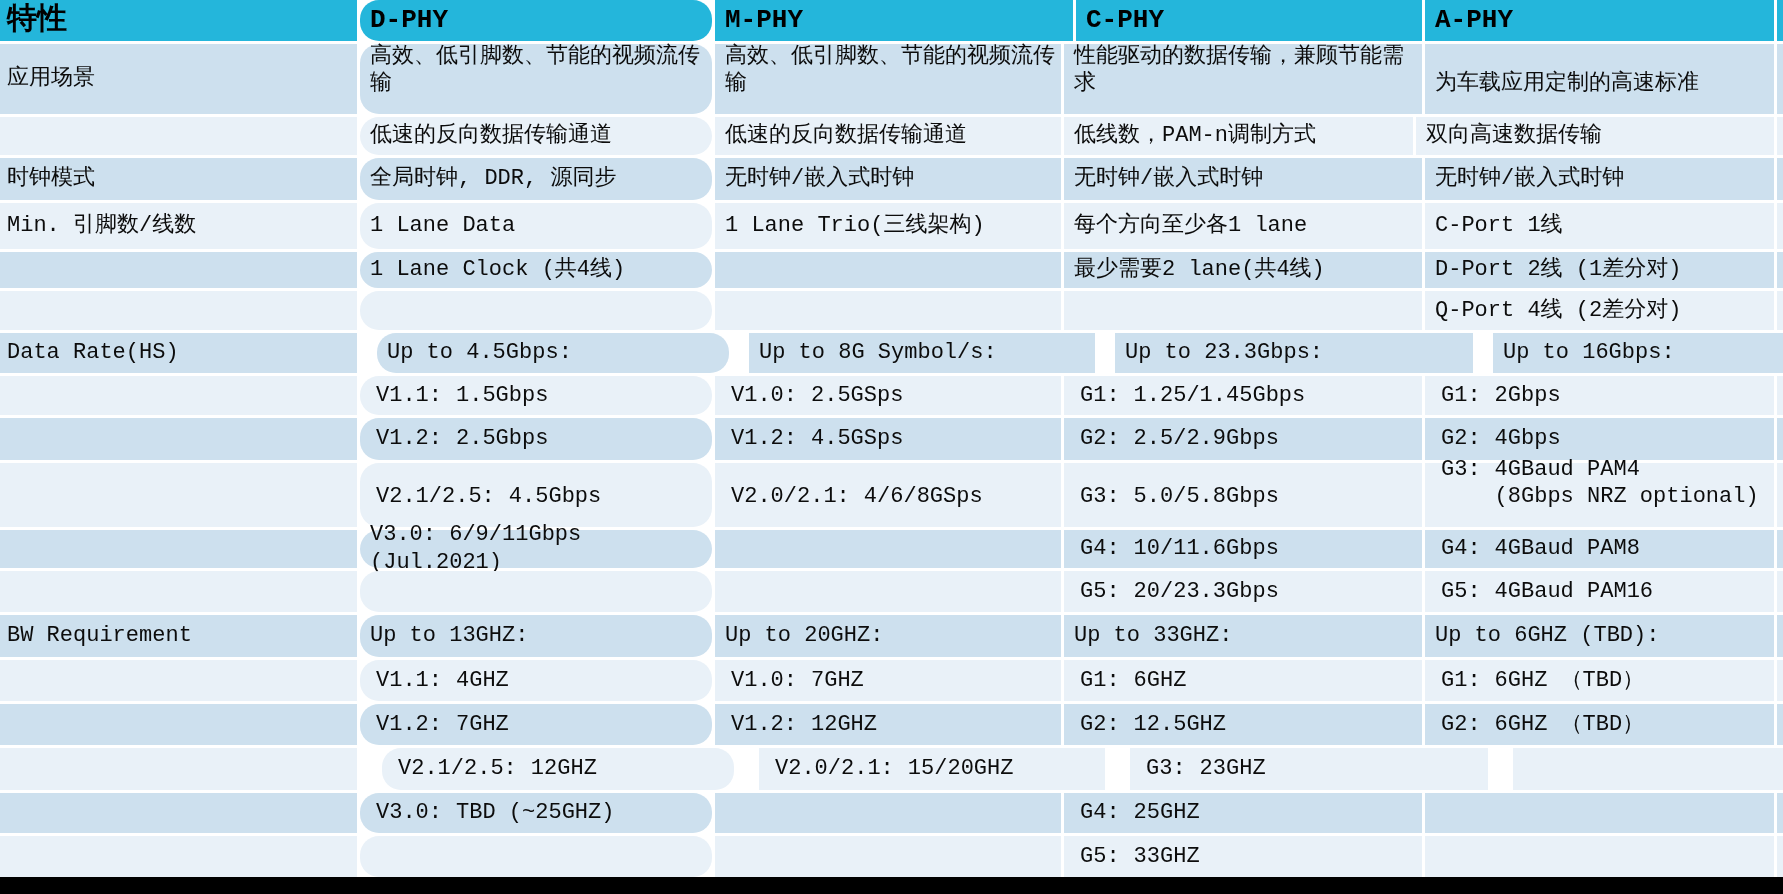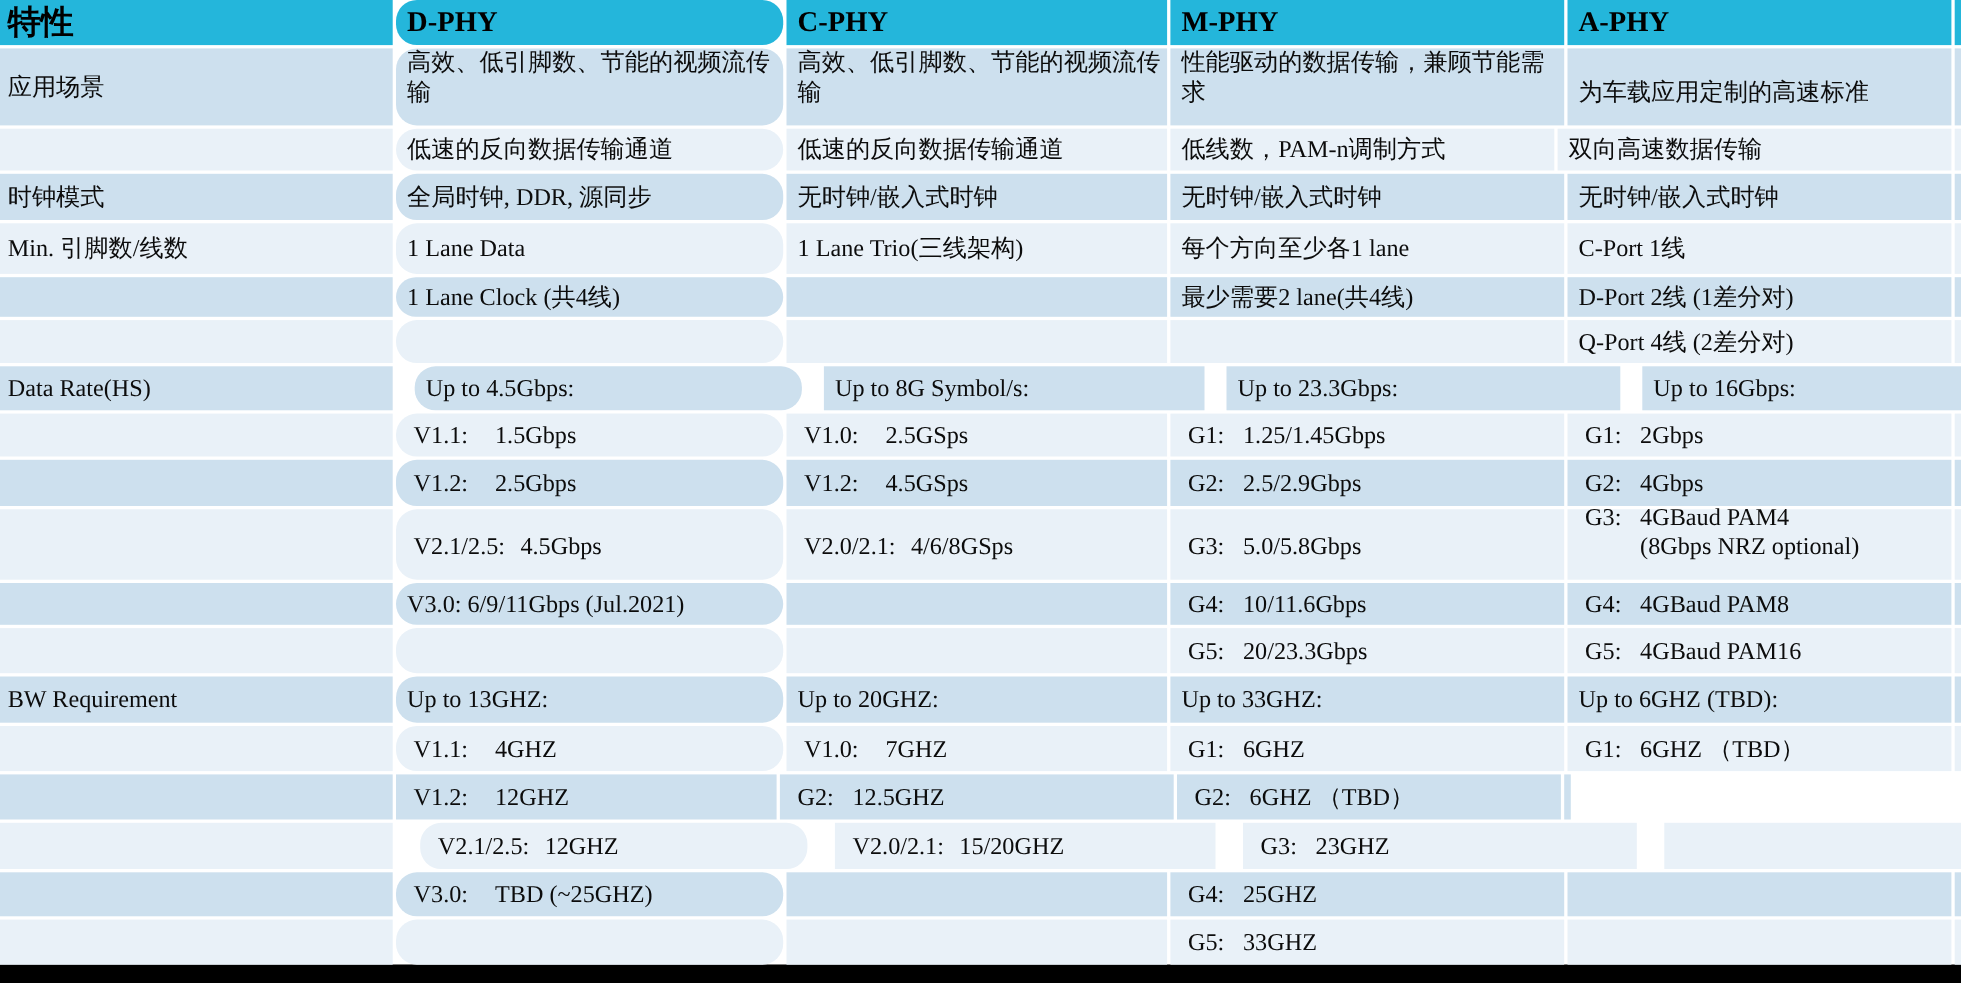--- a/index.html
+++ b/index.html
@@ -1,17 +1,17 @@
 <!DOCTYPE html>
 <html style="--cyan: #24B6DB; --dark: #CDE0EE; --light: #E9F1F8;"><head>
 <meta charset="utf-8">
 <style>
   html,body{margin:0;padding:0;background:#000;}
   .slide{position:relative;width:1783px;height:894px;background:#000;overflow:hidden;
-         font-family:Liberation Serif, serif;}
+         font-family:Liberation Mono, monospace;}
   .tbl{width:1783px;background:#fff;display:flex;flex-direction:column;row-gap:3px;}
   .row{display:flex;column-gap:3px;flex:none;}
   .cell{display:flex;align-items:center;box-sizing:border-box;flex:none;
         padding:2px 6px 2px 10px;font-size:22px;color:#0c0c0c;line-height:1.26;}
   .cw{display:block;}
   .col0{width:357px;padding-left:7px;}
   .col1{width:352px;border-radius:19px;}
   .col2{width:346px;}
   .col3{width:358px;}
   .col4{width:349px;}
@@ -34,25 +34,25 @@
 
 <div class="slide">
   <div class="tbl" id="phy-table">
       <div class="row hdr" style="height: 41px;">
         <div class="cell col0">
           <span class="cw">特性</span>
         </div>
         <div class="cell col1">
           <span class="cw">D-PHY</span>
         </div>
+        <div class="cell col3">
+          <span class="cw">M-PHY</span>
+        </div>
         <div class="cell col2">
           <span class="cw">C-PHY</span>
-        </div>
-        <div class="cell col3">
-          <span class="cw">M-PHY</span>
         </div>
         <div class="cell col4">
           <span class="cw">A-PHY</span>
         </div>
         <div class="cell col5"></div>
       </div>
       <div class="row band-dark va-bottom" style="height: 70px;">
         <div class="cell col0 va-center">
           <span class="cw">应用场景</span>
         </div>
@@ -267,20 +267,23 @@
         <div class="cell col3 kv">
           <span class="cw"><span class="k">G1:</span><span class="v">6GHZ</span></span>
         </div>
         <div class="cell col4 kv">
           <span class="cw"><span class="k">G1:</span><span class="v">6GHZ （TBD）</span></span>
         </div>
         <div class="cell col5"></div>
       </div>
       <div class="row band-dark" style="height: 41px;">
         <div class="cell col0"></div>
+        <div class="cell col1 kv">
+          <span class="cw"><span class="k">V1.2:</span><span class="v">7GHZ</span></span>
+        </div>
         <div class="cell col2 kv">
           <span class="cw"><span class="k">V1.2:</span><span class="v">12GHZ</span></span>
         </div>
         <div class="cell col3 kv">
           <span class="cw"><span class="k">G2:</span><span class="v">12.5GHZ</span></span>
         </div>
         <div class="cell col4 kv">
           <span class="cw"><span class="k">G2:</span><span class="v">6GHZ （TBD）</span></span>
         </div>
         <div class="cell col5"></div>

